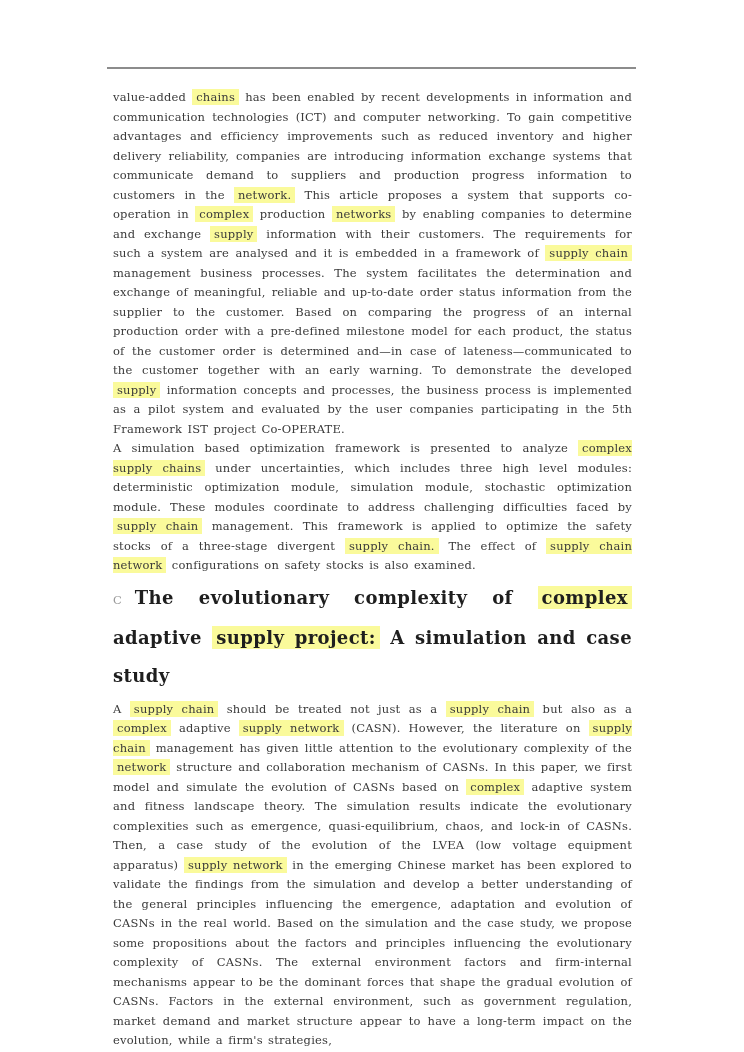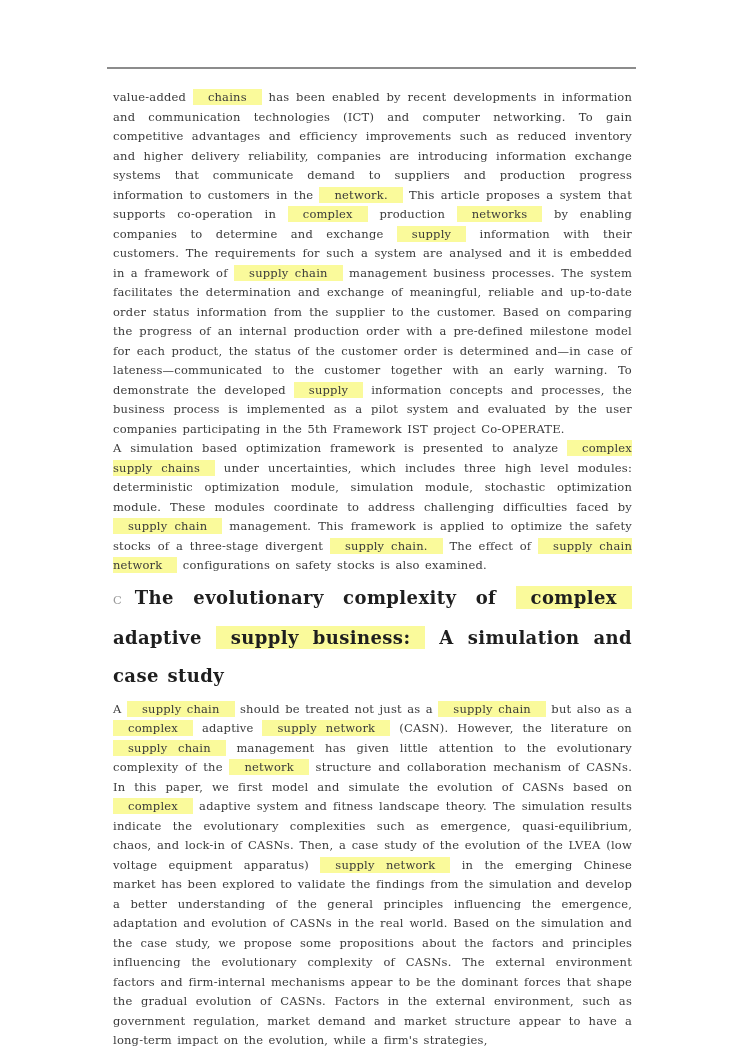--- a/index.html
+++ b/index.html
@@ -48,35 +48,35 @@
   }
   .sec-label {
     font-size: 11.5px;
     font-weight: 400;
     letter-spacing: 0;
     margin-right: 13px;
   }
   mark.hl {
     background: var(--highlight-color, #fafa9b);
     color: inherit;
-    padding: 1px 15px;
+    padding: 1px 4px;
   }
 </style>
 </head>
 <body>
 
 <div class="page" style="background: rgb(255, 255, 255);">
   <hr class="top-rule">
   <div class="content">
 
     <p class="body-para">value-added <mark class="hl">chains</mark> has been enabled by recent developments in information and communication technologies (ICT) and computer networking. To gain competitive advantages and efficiency improvements such as reduced inventory and higher delivery reliability, companies are introducing information exchange systems that communicate demand to suppliers and production progress information to customers in the <mark class="hl">network.</mark> This article proposes a system that supports co-operation in <mark class="hl">complex</mark> production <mark class="hl">networks</mark> by enabling companies to determine and exchange <mark class="hl">supply</mark> information with their customers. The requirements for such a system are analysed and it is embedded in a framework of <mark class="hl">supply chain</mark> management business processes. The system facilitates the determination and exchange of meaningful, reliable and up-to-date order status information from the supplier to the customer. Based on comparing the progress of an internal production order with a pre-defined milestone model for each product, the status of the customer order is determined and—in case of lateness—communicated to the customer together with an early warning. To demonstrate the developed <mark class="hl">supply</mark> information concepts and processes, the business process is implemented as a pilot system and evaluated by the user companies participating in the 5th Framework IST project Co-OPERATE.</p>
 
 
     <p class="body-para">A simulation based optimization framework is presented to analyze <mark class="hl">complex supply chains</mark> under uncertainties, which includes three high level modules: deterministic optimization module, simulation module, stochastic optimization module. These modules coordinate to address challenging difficulties faced by <mark class="hl">supply chain</mark> management. This framework is applied to optimize the safety stocks of a three-stage divergent <mark class="hl">supply chain.</mark> The effect of <mark class="hl">supply chain network</mark> configurations on safety stocks is also examined.</p>
 
     <h2 class="heading">
-      <span class="sec-label" style="color: rgb(154, 154, 154);">C</span><span class="heading-text">The evolutionary complexity of <mark class="hl">complex</mark> adaptive <mark class="hl">supply business:</mark> A simulation and case study</span>
+      <span class="sec-label" style="color: rgb(154, 154, 154);">C</span><span class="heading-text">The evolutionary complexity of <mark class="hl">complex</mark> adaptive <mark class="hl">supply project:</mark> A simulation and case study</span>
     </h2>
 
     <p class="body-para">A <mark class="hl">supply chain</mark> should be treated not just as a <mark class="hl">supply chain</mark> but also as a <mark class="hl">complex</mark> adaptive <mark class="hl">supply network</mark> (CASN). However, the literature on <mark class="hl">supply chain</mark> management has given little attention to the evolutionary complexity of the <mark class="hl">network</mark> structure and collaboration mechanism of CASNs. In this paper, we first model and simulate the evolution of CASNs based on <mark class="hl">complex</mark> adaptive system and fitness landscape theory. The simulation results indicate the evolutionary complexities such as emergence, quasi-equilibrium, chaos, and lock-in of CASNs. Then, a case study of the evolution of the LVEA (low voltage equipment apparatus) <mark class="hl">supply network</mark> in the emerging Chinese market has been explored to validate the findings from the simulation and develop a better understanding of the general principles influencing the emergence, adaptation and evolution of CASNs in the real world. Based on the simulation and the case study, we propose some propositions about the factors and principles influencing the evolutionary complexity of CASNs. The external environment factors and firm-internal mechanisms appear to be the dominant forces that shape the gradual evolution of CASNs. Factors in the external environment, such as government regulation, market demand and market structure appear to have a long-term impact on the evolution, while a firm's strategies,</p>
 
   </div>
 </div>
 
 </body></html>

